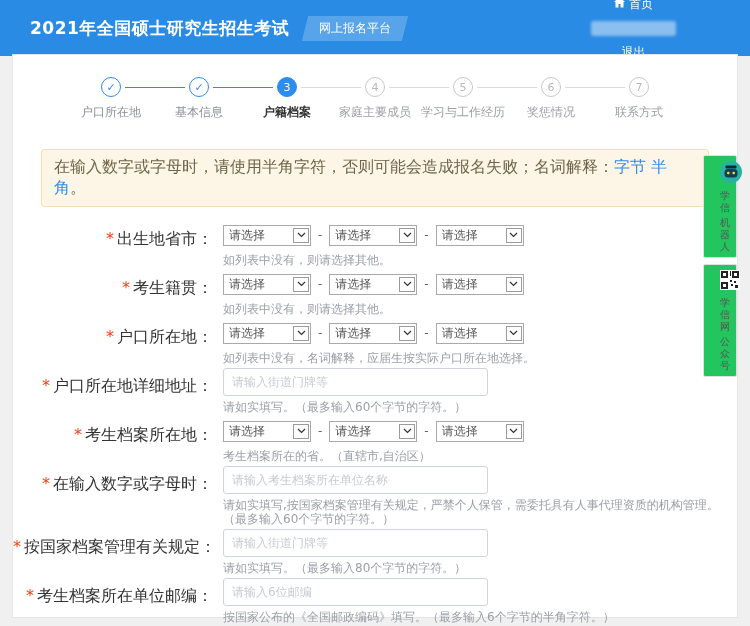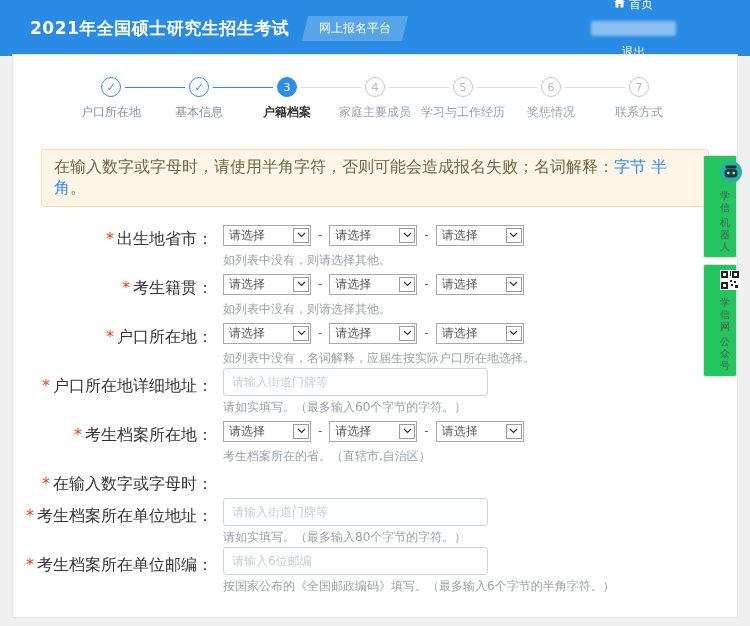--- a/index.html
+++ b/index.html
@@ -284,24 +284,30 @@
                   </svg>
                 </span>
               </div>
           </div>
           <div class="help">考生档案所在的省。（直辖市,自治区）</div>
         </div>
       </div>
 
       <div class="form-row">
         <div class="flabel"><span class="req">*</span><span>在输入数字或字母时：</span></div>
-      </div>
-
-      <div class="form-row">
-        <div class="flabel"><span class="req">*</span><span>考生档案所在单位地址：</span></div>
+        <div class="fbody">
+          <div class="controls">
+            <input class="txt" type="text" placeholder="请输入考生档案所在单位名称" style="">
+          </div>
+          <div class="help">请如实填写,按国家档案管理有关规定，严禁个人保管，需委托具有人事代理资质的机构管理。（最多输入60个字节的字符。）</div>
+        </div>
+      </div>
+
+      <div class="form-row">
+        <div class="flabel"><span class="req">*</span><span>按国家档案管理有关规定：</span></div>
         <div class="fbody">
           <div class="controls">
             <input class="txt" type="text" placeholder="请输入街道门牌等" style="">
           </div>
           <div class="help">请如实填写。（最多输入80个字节的字符。）</div>
         </div>
       </div>
 
       <div class="form-row">
         <div class="flabel"><span class="req">*</span><span>考生档案所在单位邮编：</span></div>

